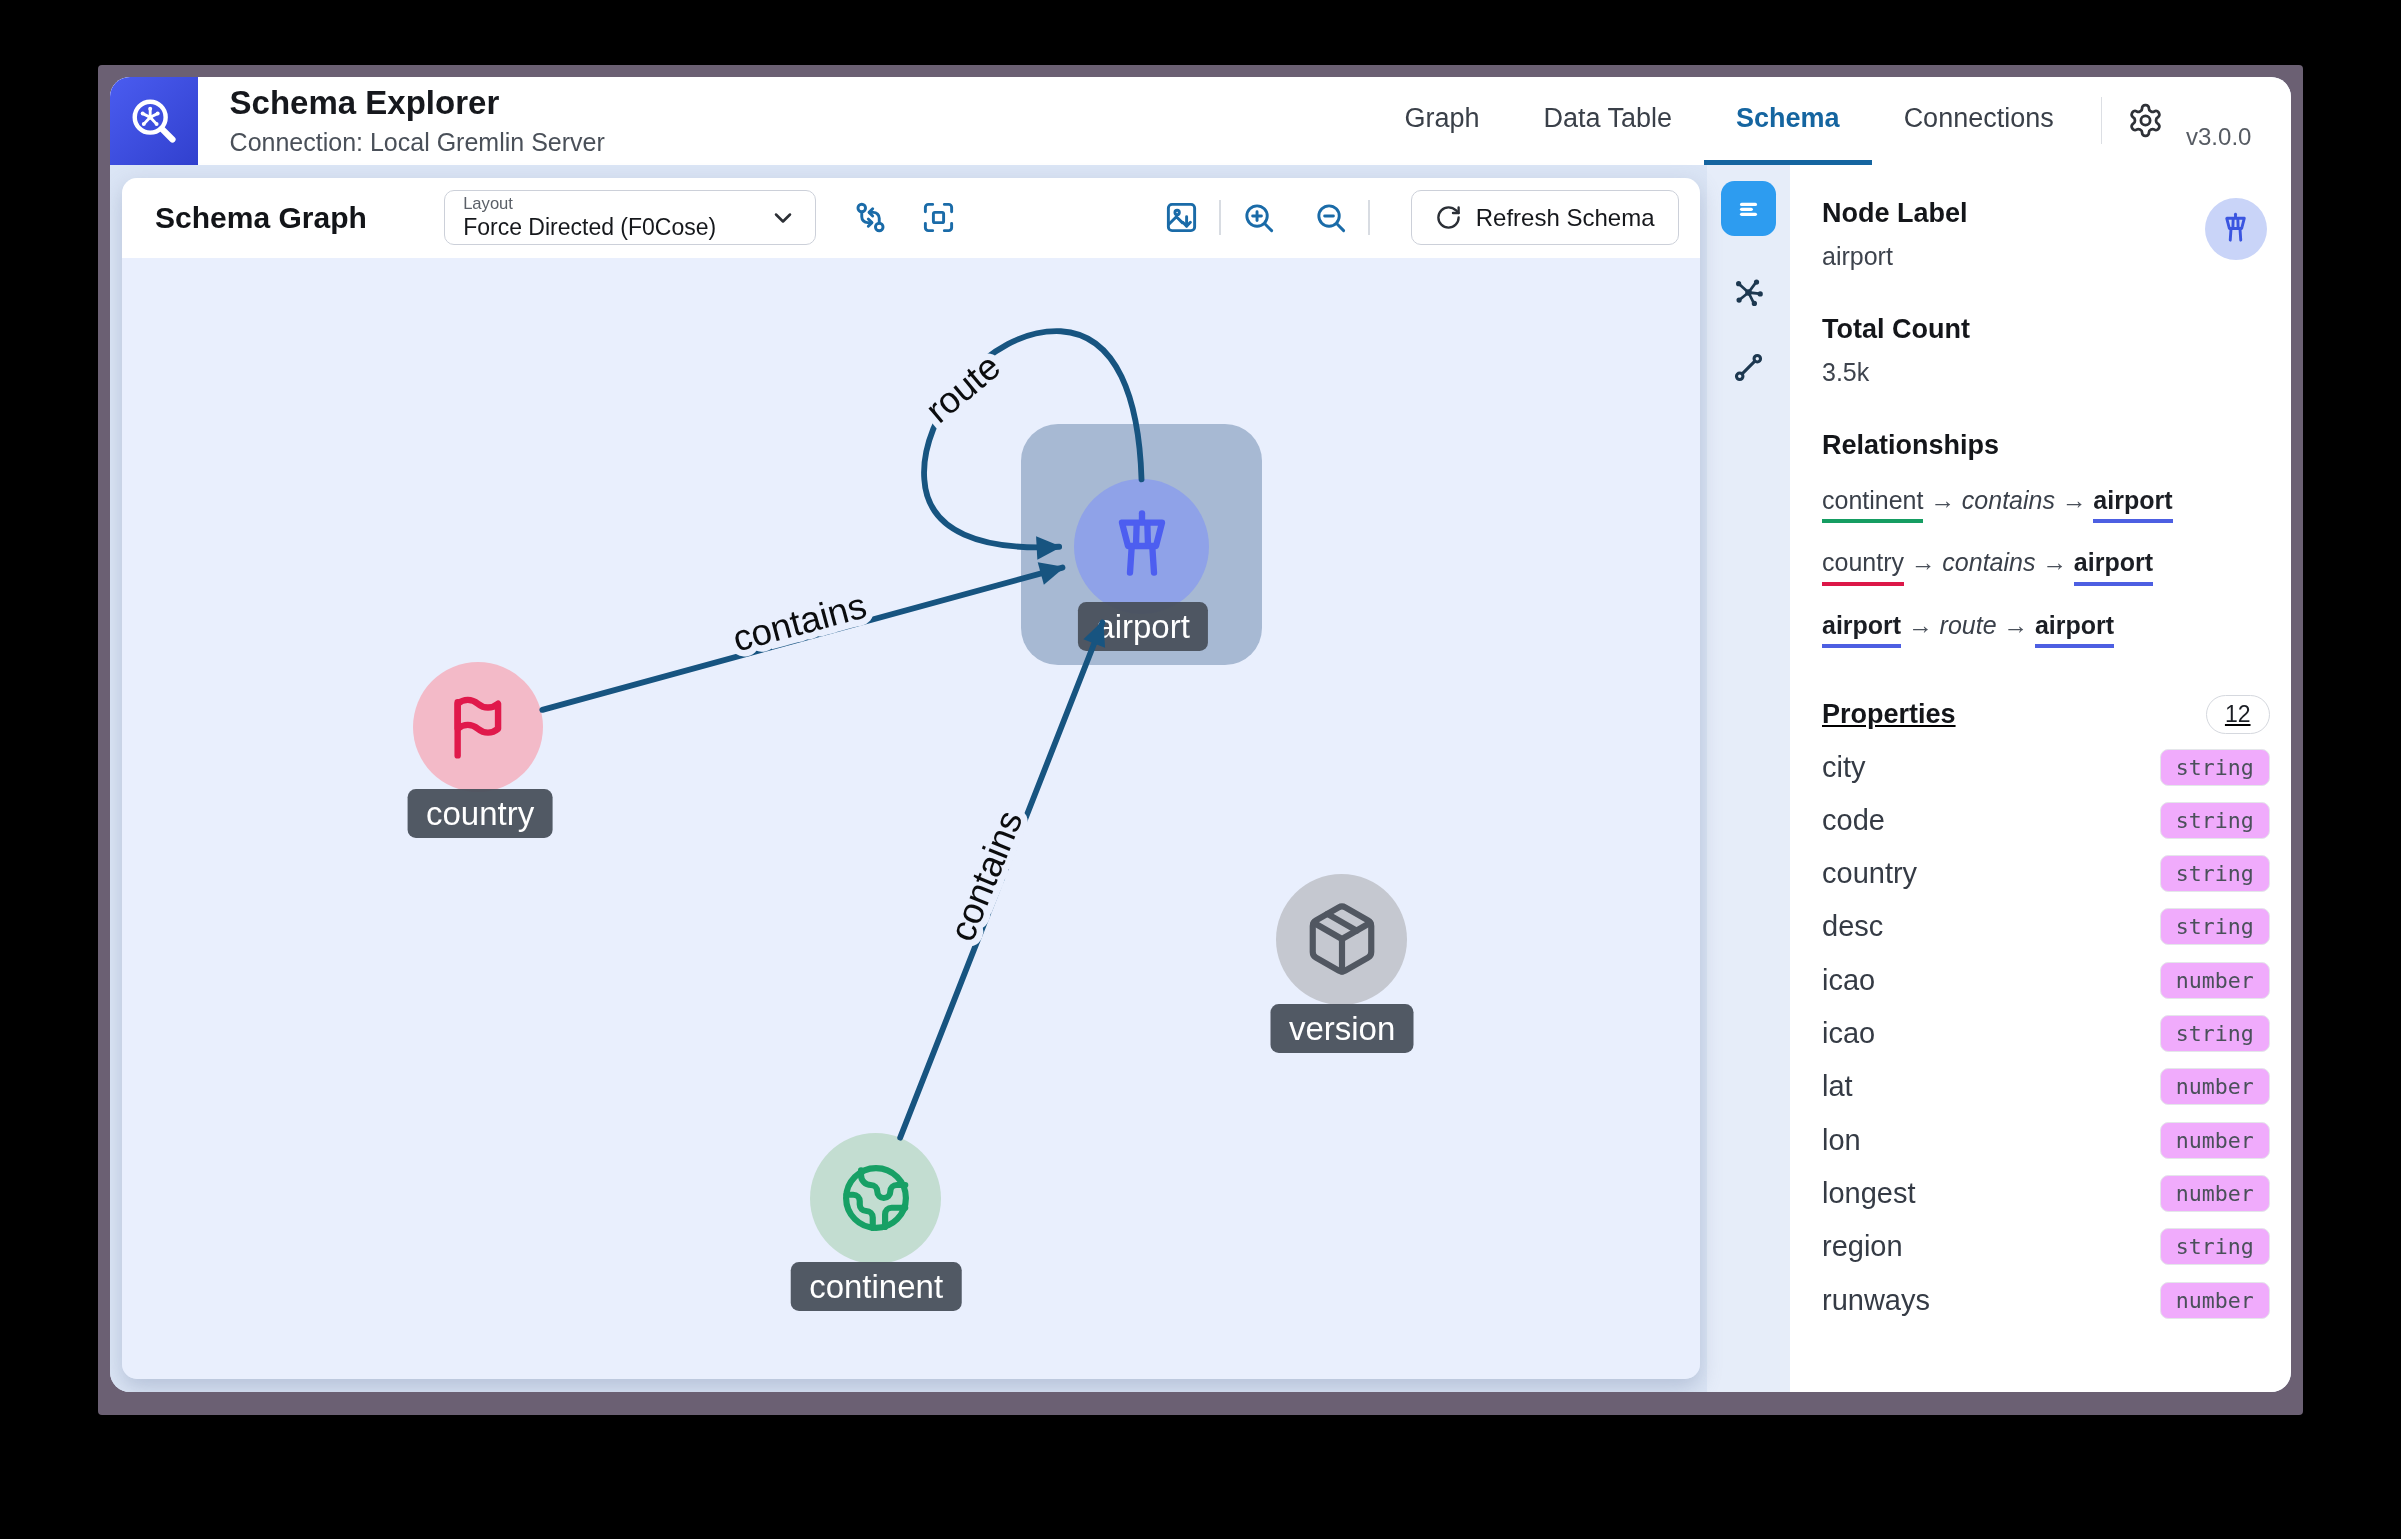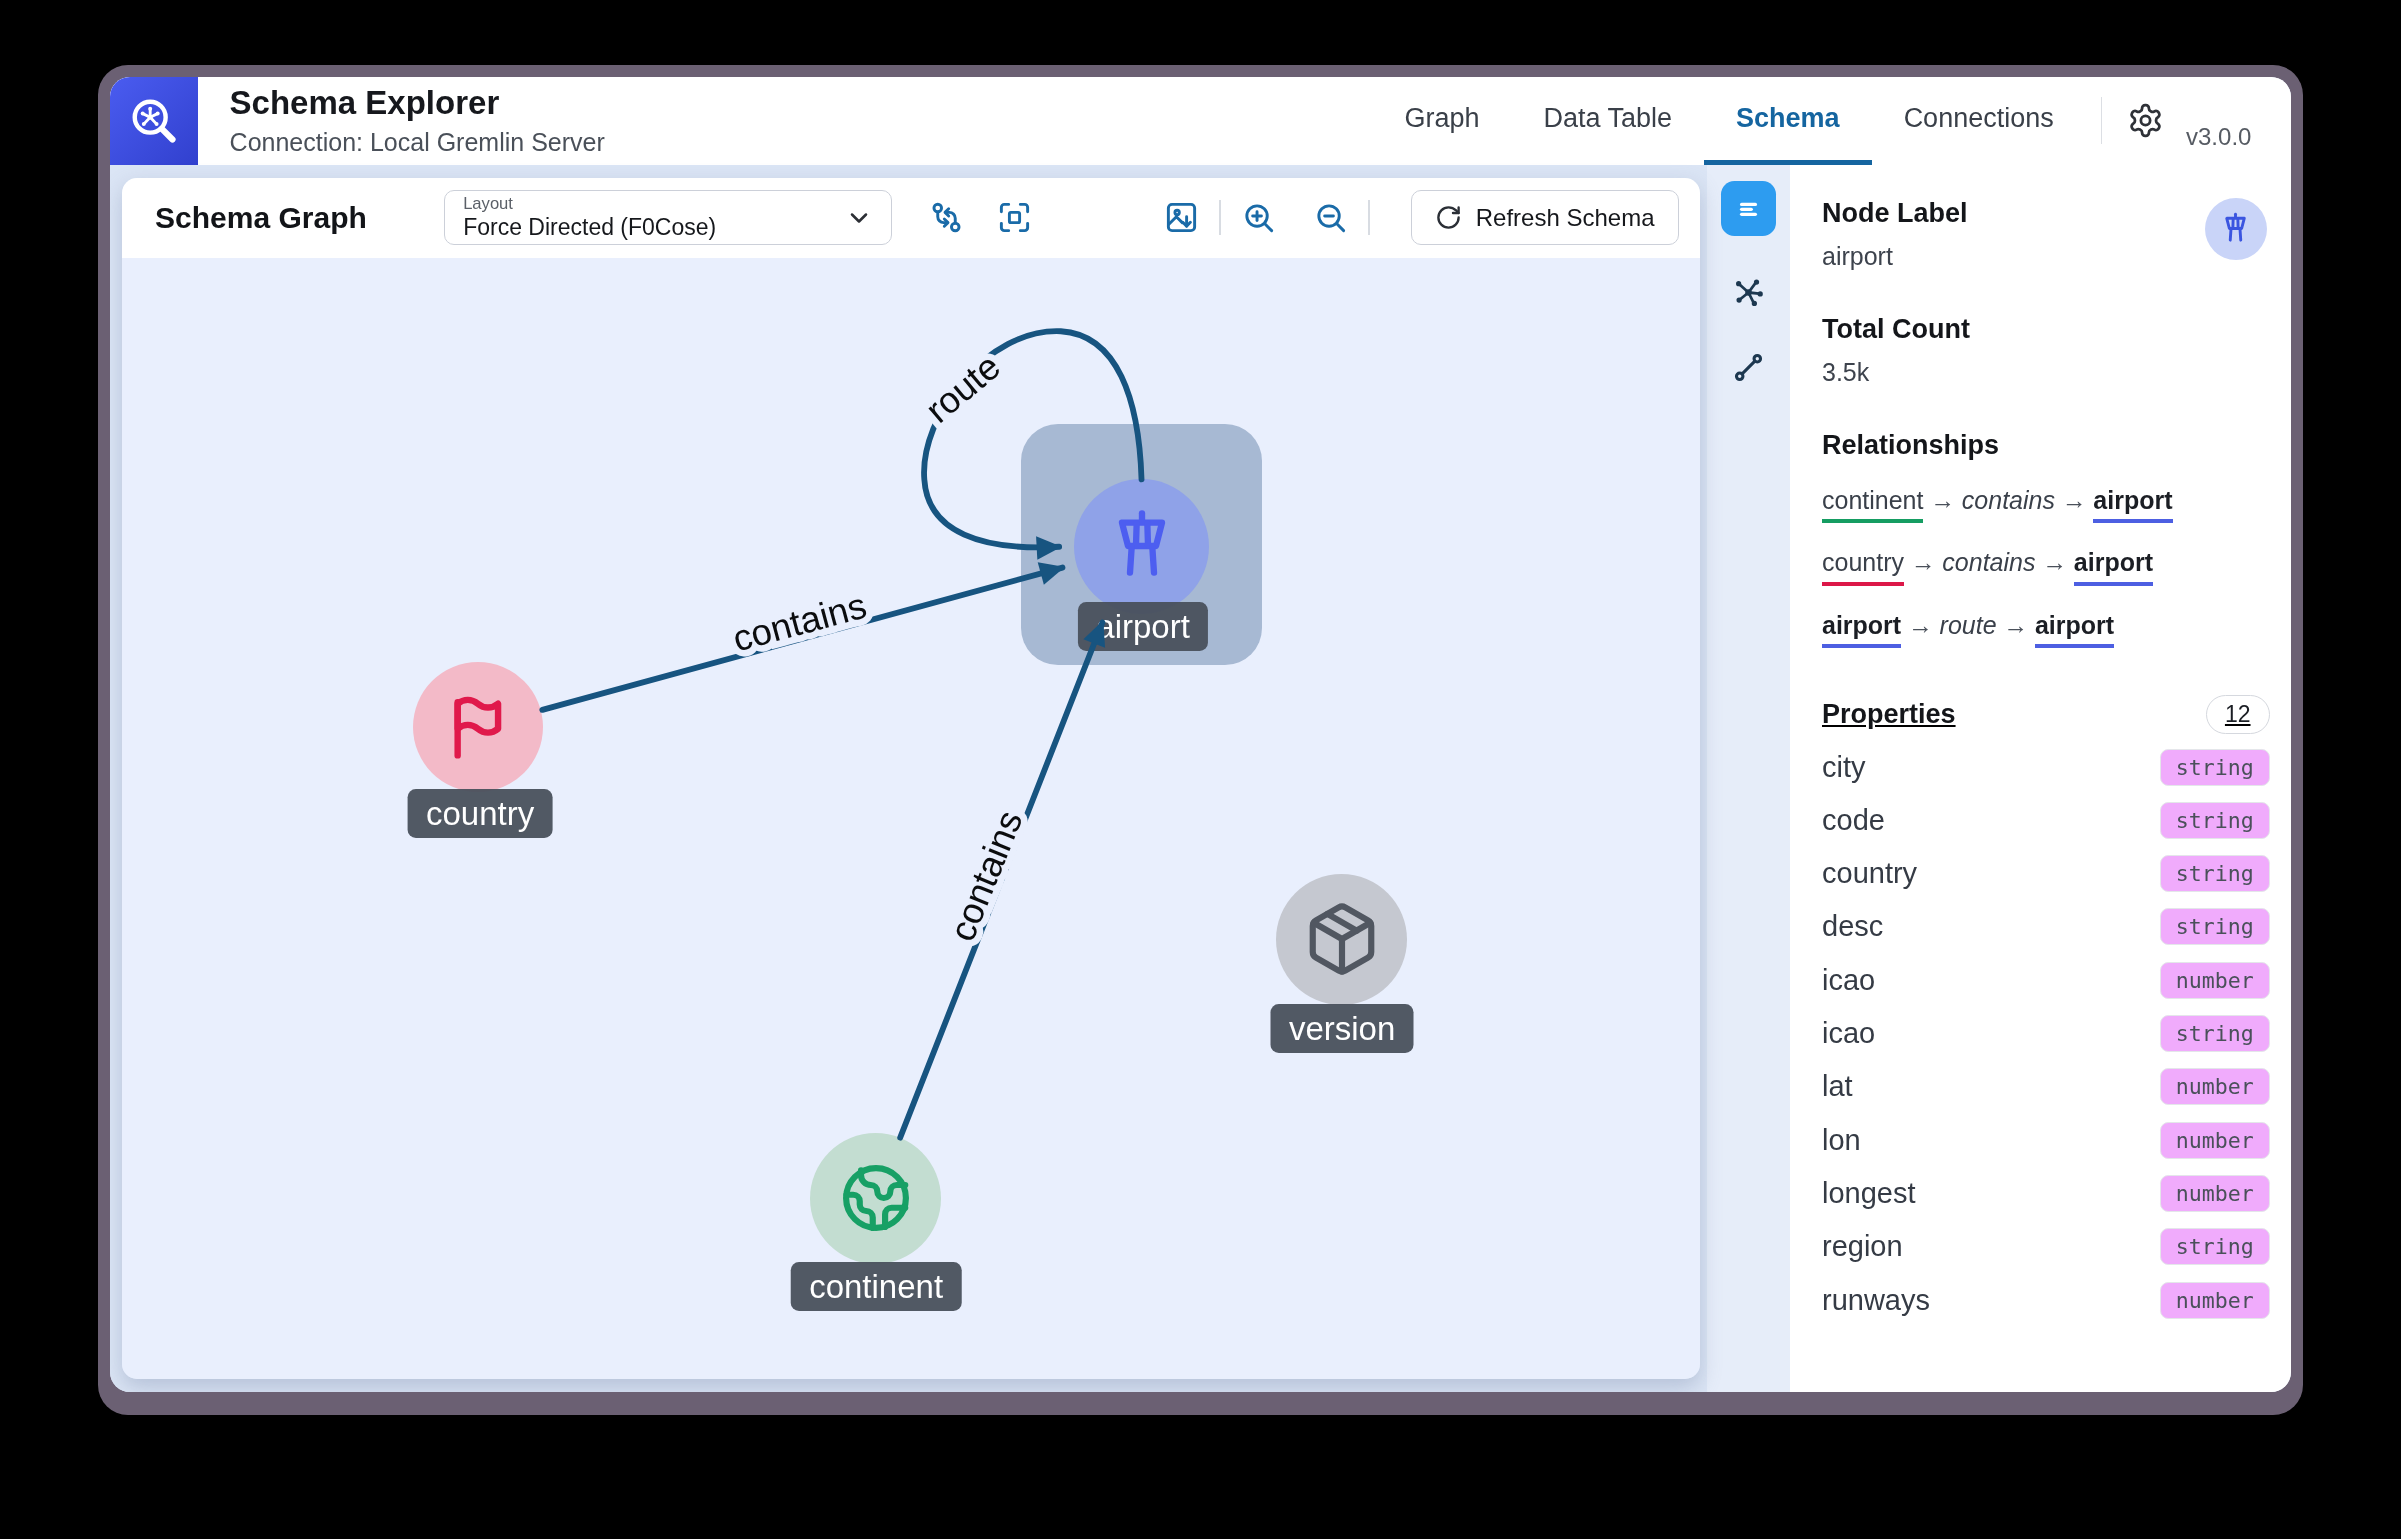--- a/index.html
+++ b/index.html
@@ -1,18 +1,18 @@
 <!DOCTYPE html>
 <html style="font-size:13.3px"><head>
 <meta charset="utf-8">
 <style>
   html,body{margin:0;padding:0;background:#000;width:2401px;height:1539px;overflow:hidden;
     font-family:"Liberation Sans","DejaVu Sans",sans-serif;-webkit-font-smoothing:antialiased;}
   .window{position:absolute;left:98px;top:65px;width:2205px;height:1350px;background:#6b6073;
-    border-radius:30px;padding:11.6px 11.6px 23px 11.6px;box-sizing:border-box;box-shadow:0 33px 67px rgba(0,0,0,.65);}
+    border-radius:4px;padding:11.6px 11.6px 23px 11.6px;box-sizing:border-box;box-shadow:0 33px 67px rgba(0,0,0,.65);}
   .window-inner{width:100%;height:100%;background:#dbe5f5;border-radius:20px;overflow:hidden;display:flex;flex-direction:column;}
 
   
   .header{height:88px;min-height:88px;background:#fff;display:flex;align-items:stretch;}
   .logo{width:88px;height:88px;background:linear-gradient(135deg,#4a5cf0 0%,#3140ce 100%);
     display:flex;align-items:center;justify-content:center;}
   .header-titles{display:flex;flex-direction:column;justify-content:center;margin-left:32px;}
   .app-title{font-size:33px;font-weight:bold;color:#16181d;line-height:1.1;}
   .app-subtitle{font-size:25px;color:#4a5059;margin-top:6.7px;}
   .header-spacer{flex:1;}
@@ -24,21 +24,21 @@
   .gear-wrap{display:flex;align-items:center;margin-right:21.6px;}
   .version{display:flex;align-items:center;font-size:24px;color:#565b63;margin-right:40px;margin-top:33px;}
 
   
   .main{flex:1;display:flex;min-height:0;}
   .canvas-area{flex:1;position:relative;background:#dbe5f5;padding:13.3px 0 0 12.5px;box-sizing:border-box;}
   .graph-card{width:1578px;height:1201px;border-radius:15px;box-shadow:0 8.3px 21.6px rgba(96,114,150,.3);
     display:flex;flex-direction:column;overflow:hidden;}
   .graph-toolbar{height:80px;min-height:80px;background:#fff;display:flex;align-items:center;padding:0 21.6px 0 33px;box-sizing:border-box;}
   .graph-title{font-size:30px;font-weight:bold;color:#121418;}
-  .layout-select{margin-left:77px;width:448px;height:55px;border:1.7px solid #ccd0d9;border-radius:10px;
+  .layout-select{margin-left:77px;width:372px;height:55px;border:1.7px solid #ccd0d9;border-radius:10px;
     display:flex;align-items:center;position:relative;background:#fff;box-sizing:border-box;cursor:pointer;}
   .layout-texts{display:flex;flex-direction:column;margin-left:18.3px;}
   .layout-label{font-size:16.6px;color:#5b6068;line-height:1;margin-top:1.7px;}
   .layout-value{font-size:23px;color:#16181c;line-height:1.25;}
   .layout-chevron{position:absolute;right:18.3px;top:50%;transform:translateY(-50%);}
   .tb-icon{display:flex;align-items:center;justify-content:center;cursor:pointer;}
   .tb-divider{width:1.7px;height:35px;background:#d8dce2;margin:0 20px;}
   .refresh-btn{height:53px;border:1.7px solid #ccd0d9;border-radius:10px;background:#fff;display:flex;align-items:center;
     gap:13.3px;padding:0 23px;font-size:24px;color:#16181c;cursor:pointer;margin-left:21.6px;}
   .tb-spacer{flex:1;}

